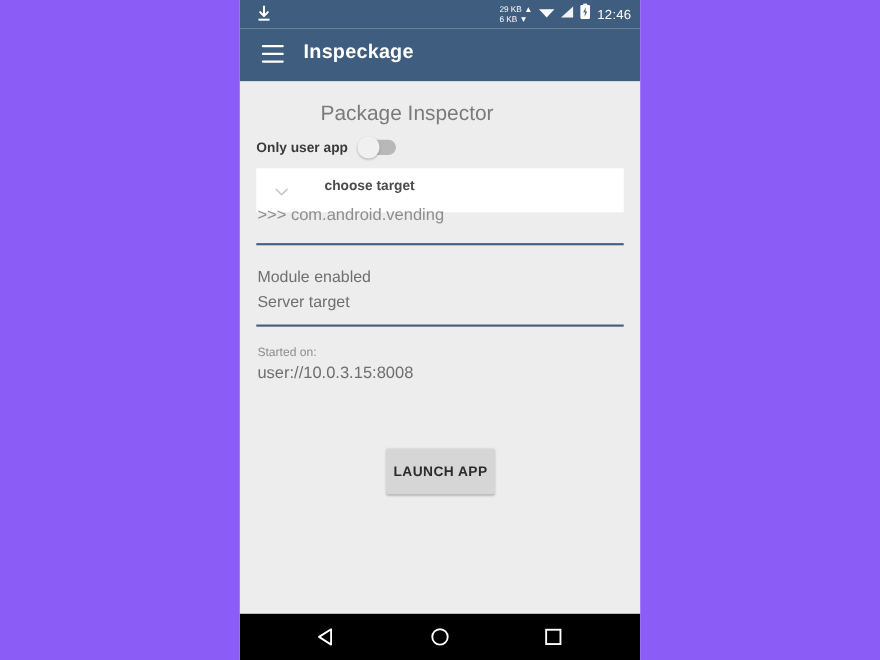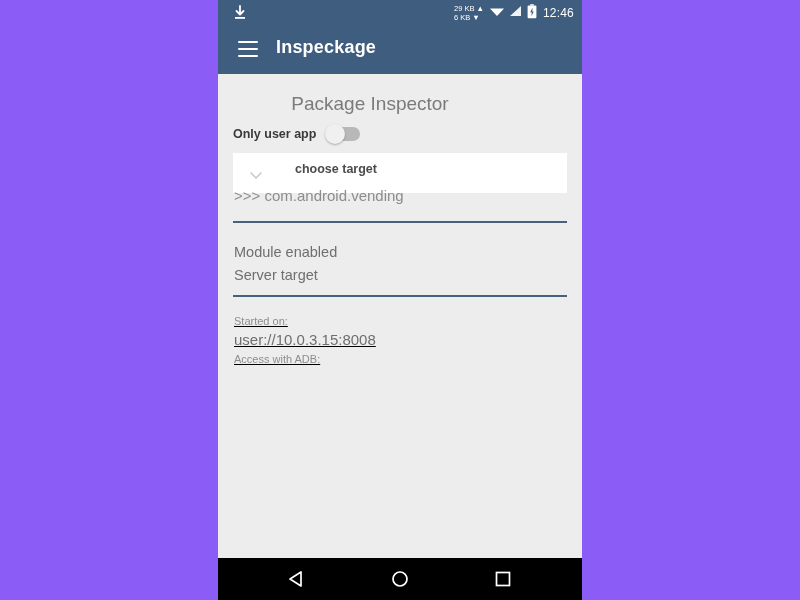--- a/index.html
+++ b/index.html
@@ -193,21 +193,20 @@
     left: 16px;
     top: 167px;
     font-size: 14.5px;
     color: #6f6f6f;
     line-height: 23px;
   }
   .info-block {
     position: absolute;
     left: 16px;
     top: 239px;
-    text-decoration: underline;
   }
   .info-small {
     font-size: 11px;
     color: #8d8d8d;
     line-height: 16px;
   }
   .info-large {
     font-size: 15px;
     color: #6f6f6f;
     line-height: 22px;
@@ -325,23 +324,23 @@
       <div class="status-block">
         <div>Module enabled</div>
         <div>Server target</div>
       </div>
 
       <div class="divider divider-2"></div>
 
       <div class="info-block">
         <div class="info-small">Started on:</div>
         <div class="info-large">user://10.0.3.15:8008</div>
-        <div class="info-small">Access with ADB:</div>
-      </div>
-
+      </div>
+
+      <button class="launch-btn">LAUNCH APP</button>
     </div>
 
     <div class="navbar">
       <div class="navbtn nav-back">
         <svg width="22" height="22" viewBox="0 0 22 22">
             <path d="M15 4 L15 18 L4 11 Z" fill="none" stroke="#ffffff" stroke-width="1.7" stroke-linejoin="round"></path>
           </svg>
       </div>
       <div class="navbtn nav-home">
         <svg width="22" height="22" viewBox="0 0 22 22">

